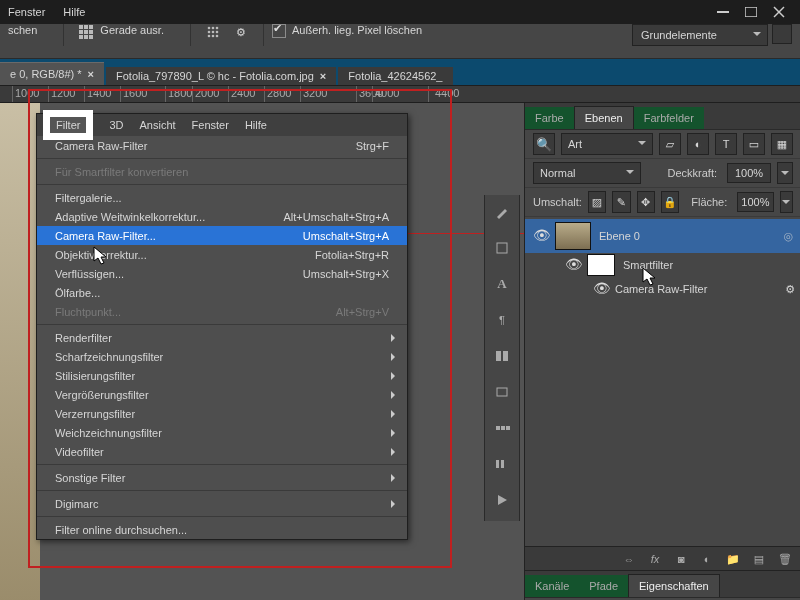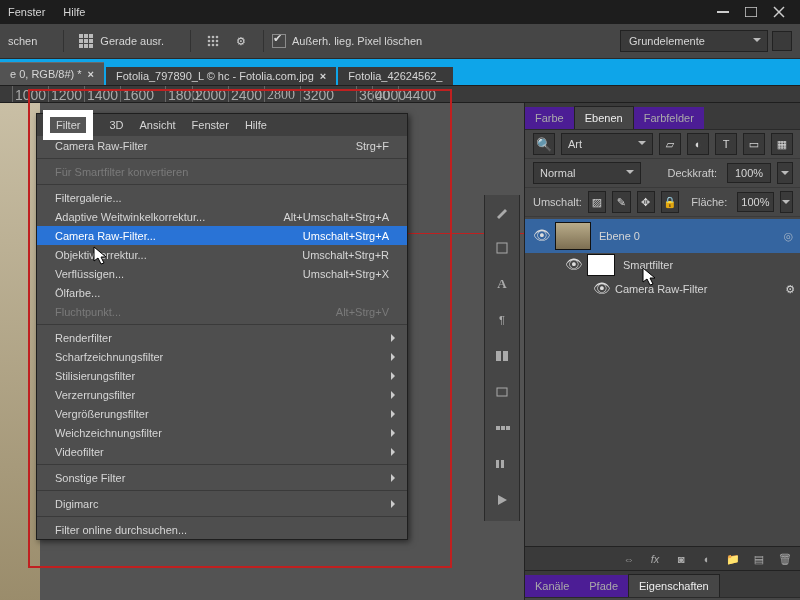--- a/index.html
+++ b/index.html
@@ -1,54 +1,54 @@
 <!DOCTYPE html>
 <html><head>
 <meta charset="utf-8">
 <style>
 html,body{margin:0;padding:0;width:800px;height:600px;overflow:hidden;background:#535353;font-family:Tahoma,Arial,sans-serif;font-size:11px;color:#d6d6d6}
 .titlebar{height:24px;background:#1d1d1d;display:flex;align-items:center;padding:0 8px}
 .titlebar .menu-item{margin-right:18px;cursor:default}
 .titlebar .spacer{flex:1}
 .titlebar .winbtn{width:26px;height:18px;margin-left:2px;display:flex;align-items:center;justify-content:center;background:#1d1d1d}
 .titlebar .winbtn svg{display:block}
-.optionbar{height:34px;background:#464646;display:flex;align-items:center;padding:0 8px;border-bottom:1px solid #2a2a2a}
+.optionbar{height:34px;background:#464646;display:flex;align-items:flex-start;padding:0 8px;border-bottom:1px solid #2a2a2a}
 .optionbar .txt{margin-right:18px}
 .optionbar .sep{width:1px;height:22px;background:#323232;margin:0 8px}
 .optionbar .ico{margin:0 6px;display:flex;align-items:center;justify-content:center;width:16px;height:16px}
 .optionbar .cb{width:12px;height:12px;border:1px solid #8c8c8c;margin-right:6px;position:relative}
 .optionbar .cb.ck::after{content:"✔";position:absolute;top:-3px;left:0;font-size:11px;color:#ddd}
 .optionbar .spacer{flex:1}
-.optionbar .combo{height:20px;background:#3a3a3a;border:1px solid #222;padding:0 20px 0 8px;display:flex;align-items:center;position:relative;width:118px}
+.optionbar .combo{height:20px;background:#3a3a3a;border:1px solid #222;padding:0 8px 0 8px;display:flex;align-items:center;position:relative;width:118px}
 .optionbar .combo::after{content:"";position:absolute;right:6px;top:7px;border:4px solid transparent;border-top-color:#bbb}
 .optionbar .sq{width:18px;height:18px;border:1px solid #222;background:#3a3a3a;margin-left:4px}
-.tabstrip{height:26px;background:#0ea5e9;display:flex;align-items:flex-end;border-bottom:1px solid #1e1e1e}
+.tabstrip{height:26px;background:#0c4a6e;display:flex;align-items:flex-end;border-bottom:1px solid #1e1e1e}
 .tab{height:22px;padding:0 10px;background:#535353;margin-right:2px;display:flex;align-items:center;gap:6px;border-top:1px solid #6a6a6a}
 .tab.inactive{background:#3a3a3a;border-top:none;margin-top:16px;height:18px}
 .tab .x{font-weight:bold}
 .ruler{height:16px;background:#3a3a3a;position:relative;overflow:hidden;border-bottom:1px solid #1e1e1e}
-.ruler .tick{position:absolute;top:0;font-size:14px;color:#aaa;height:100%;border-left:1px solid #666;padding-left:2px;padding-top:1px}
+.ruler .tick{position:absolute;top:0;font-size:11px;color:#aaa;height:100%;border-left:1px solid #666;padding-left:2px;padding-top:1px}
 .main{position:relative}
 .canvas{position:absolute;left:-30px;top:0;width:70px;height:500px;background:linear-gradient(#c9bfa5,#9a8c6b)}
 .redbox{position:absolute;left:28px;top:-14px;width:420px;height:475px;border:2px solid #c02020}
 .redline{position:absolute;left:100px;top:130px;width:434px;height:1px;background:#c02020}
 .menu{position:absolute;left:36px;top:10px;width:370px;background:#4e4e4e;border:1px solid #1e1e1e;box-shadow:2px 2px 6px rgba(0,0,0,.5)}
 .menu .hdr{height:22px;background:#3f3f3f;display:flex;align-items:center;padding:0 6px;gap:16px}
 .menu .hdr .sel{background:#555;padding:2px 6px;border:7px solid #ffffff}
 .menu .it{height:19px;padding:0 18px;display:flex;align-items:center;justify-content:space-between}
 .menu .it.arrow::after{content:"";border:4px solid transparent;border-left-color:#ccc;position:absolute;right:8px}
 .menu .it{position:relative}
 .menu .it.dis{color:#7a7a7a}
 .menu .it.hl{background:#2973d6;color:#fff}
 .menu hr{border:none;border-top:1px solid #3a3a3a;margin:3px 0}
 .toolcol{position:absolute;left:484px;top:92px;width:34px;background:#464646;height:320px;border-left:1px solid #2a2a2a;border-right:1px solid #2a2a2a;padding-top:6px;display:flex;flex-direction:column;align-items:center;gap:14px}
 .toolcol .t{width:22px;height:22px;display:flex;align-items:center;justify-content:center;color:#aaa}
 .rightpanel{position:absolute;left:524px;top:0;width:276px;height:600px;background:#464646;border-left:1px solid #222}
 .ptabs{height:26px;display:flex;align-items:flex-end;border-bottom:1px solid #2a2a2a;background:#3a3a3a}
-.ptab{height:22px;padding:0 10px;display:flex;align-items:center;background:#4c1d95;color:#aaa}
+.ptab{height:22px;padding:0 10px;display:flex;align-items:center;background:#14532d;color:#aaa}
 .ptab.act{background:#464646;color:#eee;border:1px solid #222;border-bottom:none}
 .row{display:flex;align-items:center;height:28px;padding:0 8px;gap:6px;border-bottom:1px solid #3a3a3a}
 .row .drop{flex:1;height:20px;background:#3a3a3a;border:1px solid #222;position:relative;padding-left:6px;display:flex;align-items:center}
 .row .drop::after{content:"";position:absolute;right:6px;top:7px;border:4px solid transparent;border-top-color:#bbb}
 .row .mini{width:20px;height:20px;border:1px solid #222;background:#3a3a3a;display:flex;align-items:center;justify-content:center}
 .row .lbl{color:#ccc}
 .row .val{width:42px;height:18px;background:#3a3a3a;border:1px solid #222;display:flex;align-items:center;justify-content:center;margin-left:4px}
 .row .arr{width:14px;height:20px;border:1px solid #222;background:#3a3a3a;display:flex;align-items:center;justify-content:center}
 .row .arr::after{content:"";border:4px solid transparent;border-top-color:#bbb;margin-top:4px}
 .layers{padding:2px 0}
@@ -148,25 +148,25 @@
 </div>
 
 <div class="ruler" id="ruler">
     <div class="tick" style="left: 12px;">1000</div>
     <div class="tick" style="left: 48px;">1200</div>
     <div class="tick" style="left: 84px;">1400</div>
     <div class="tick" style="left: 120px;">1600</div>
     <div class="tick" style="left: 165px;">1800</div>
     <div class="tick" style="left: 192px;">2000</div>
     <div class="tick" style="left: 228px;">2400</div>
-    <div class="tick" style="left: 264px; font-family: Liberation Serif, serif;">2800</div>
+    <div class="tick" style="left: 264px;">2800</div>
     <div class="tick" style="left: 300px;">3200</div>
     <div class="tick" style="left: 356px;">3600</div>
     <div class="tick" style="left: 372px;">4000</div>
-    <div class="tick" style="left: 398px; padding-left: 6px;">4400</div>
+    <div class="tick" style="left: 428px; padding-left: 6px;">4400</div>
   </div>
 
 <div class="main">
   <div class="canvas"></div>
   <div class="redbox"></div>
   <div class="redline"></div>
 
   <div class="menu">
     <div class="hdr">
       <span class="sel">Filter</span>
@@ -191,21 +191,21 @@
         <div class="it">
           <span>Adaptive Weitwinkelkorrektur...</span>
           <span>Alt+Umschalt+Strg+A</span>
         </div>
         <div class="it hl">
           <span>Camera Raw-Filter...</span>
           <span>Umschalt+Strg+A</span>
         </div>
         <div class="it">
           <span>Objektivkorrektur...</span>
-          <span>Umschalt+Strg+R</span>
+          <span>Fotolia+Strg+R</span>
         </div>
         <div class="it">
           <span>Verflüssigen...</span>
           <span>Umschalt+Strg+X</span>
         </div>
         <div class="it">
           <span>Ölfarbe...</span>
         </div>
         <div class="it dis">
           <span>Fluchtpunkt...</span>
@@ -215,24 +215,24 @@
         <div class="it arrow">
           <span>Renderfilter</span>
         </div>
         <div class="it arrow">
           <span>Scharfzeichnungsfilter</span>
         </div>
         <div class="it arrow">
           <span>Stilisierungsfilter</span>
         </div>
         <div class="it arrow">
+          <span>Vergrößerungsfilter</span>
+        </div>
+        <div class="it arrow">
           <span>Verzerrungsfilter</span>
-        </div>
-        <div class="it arrow">
-          <span>Vergrößerungsfilter</span>
         </div>
         <div class="it arrow">
           <span>Weichzeichnungsfilter</span>
         </div>
         <div class="it arrow">
           <span>Videofilter</span>
         </div>
         <hr>
         <div class="it arrow">
           <span>Sonstige Filter</span>

